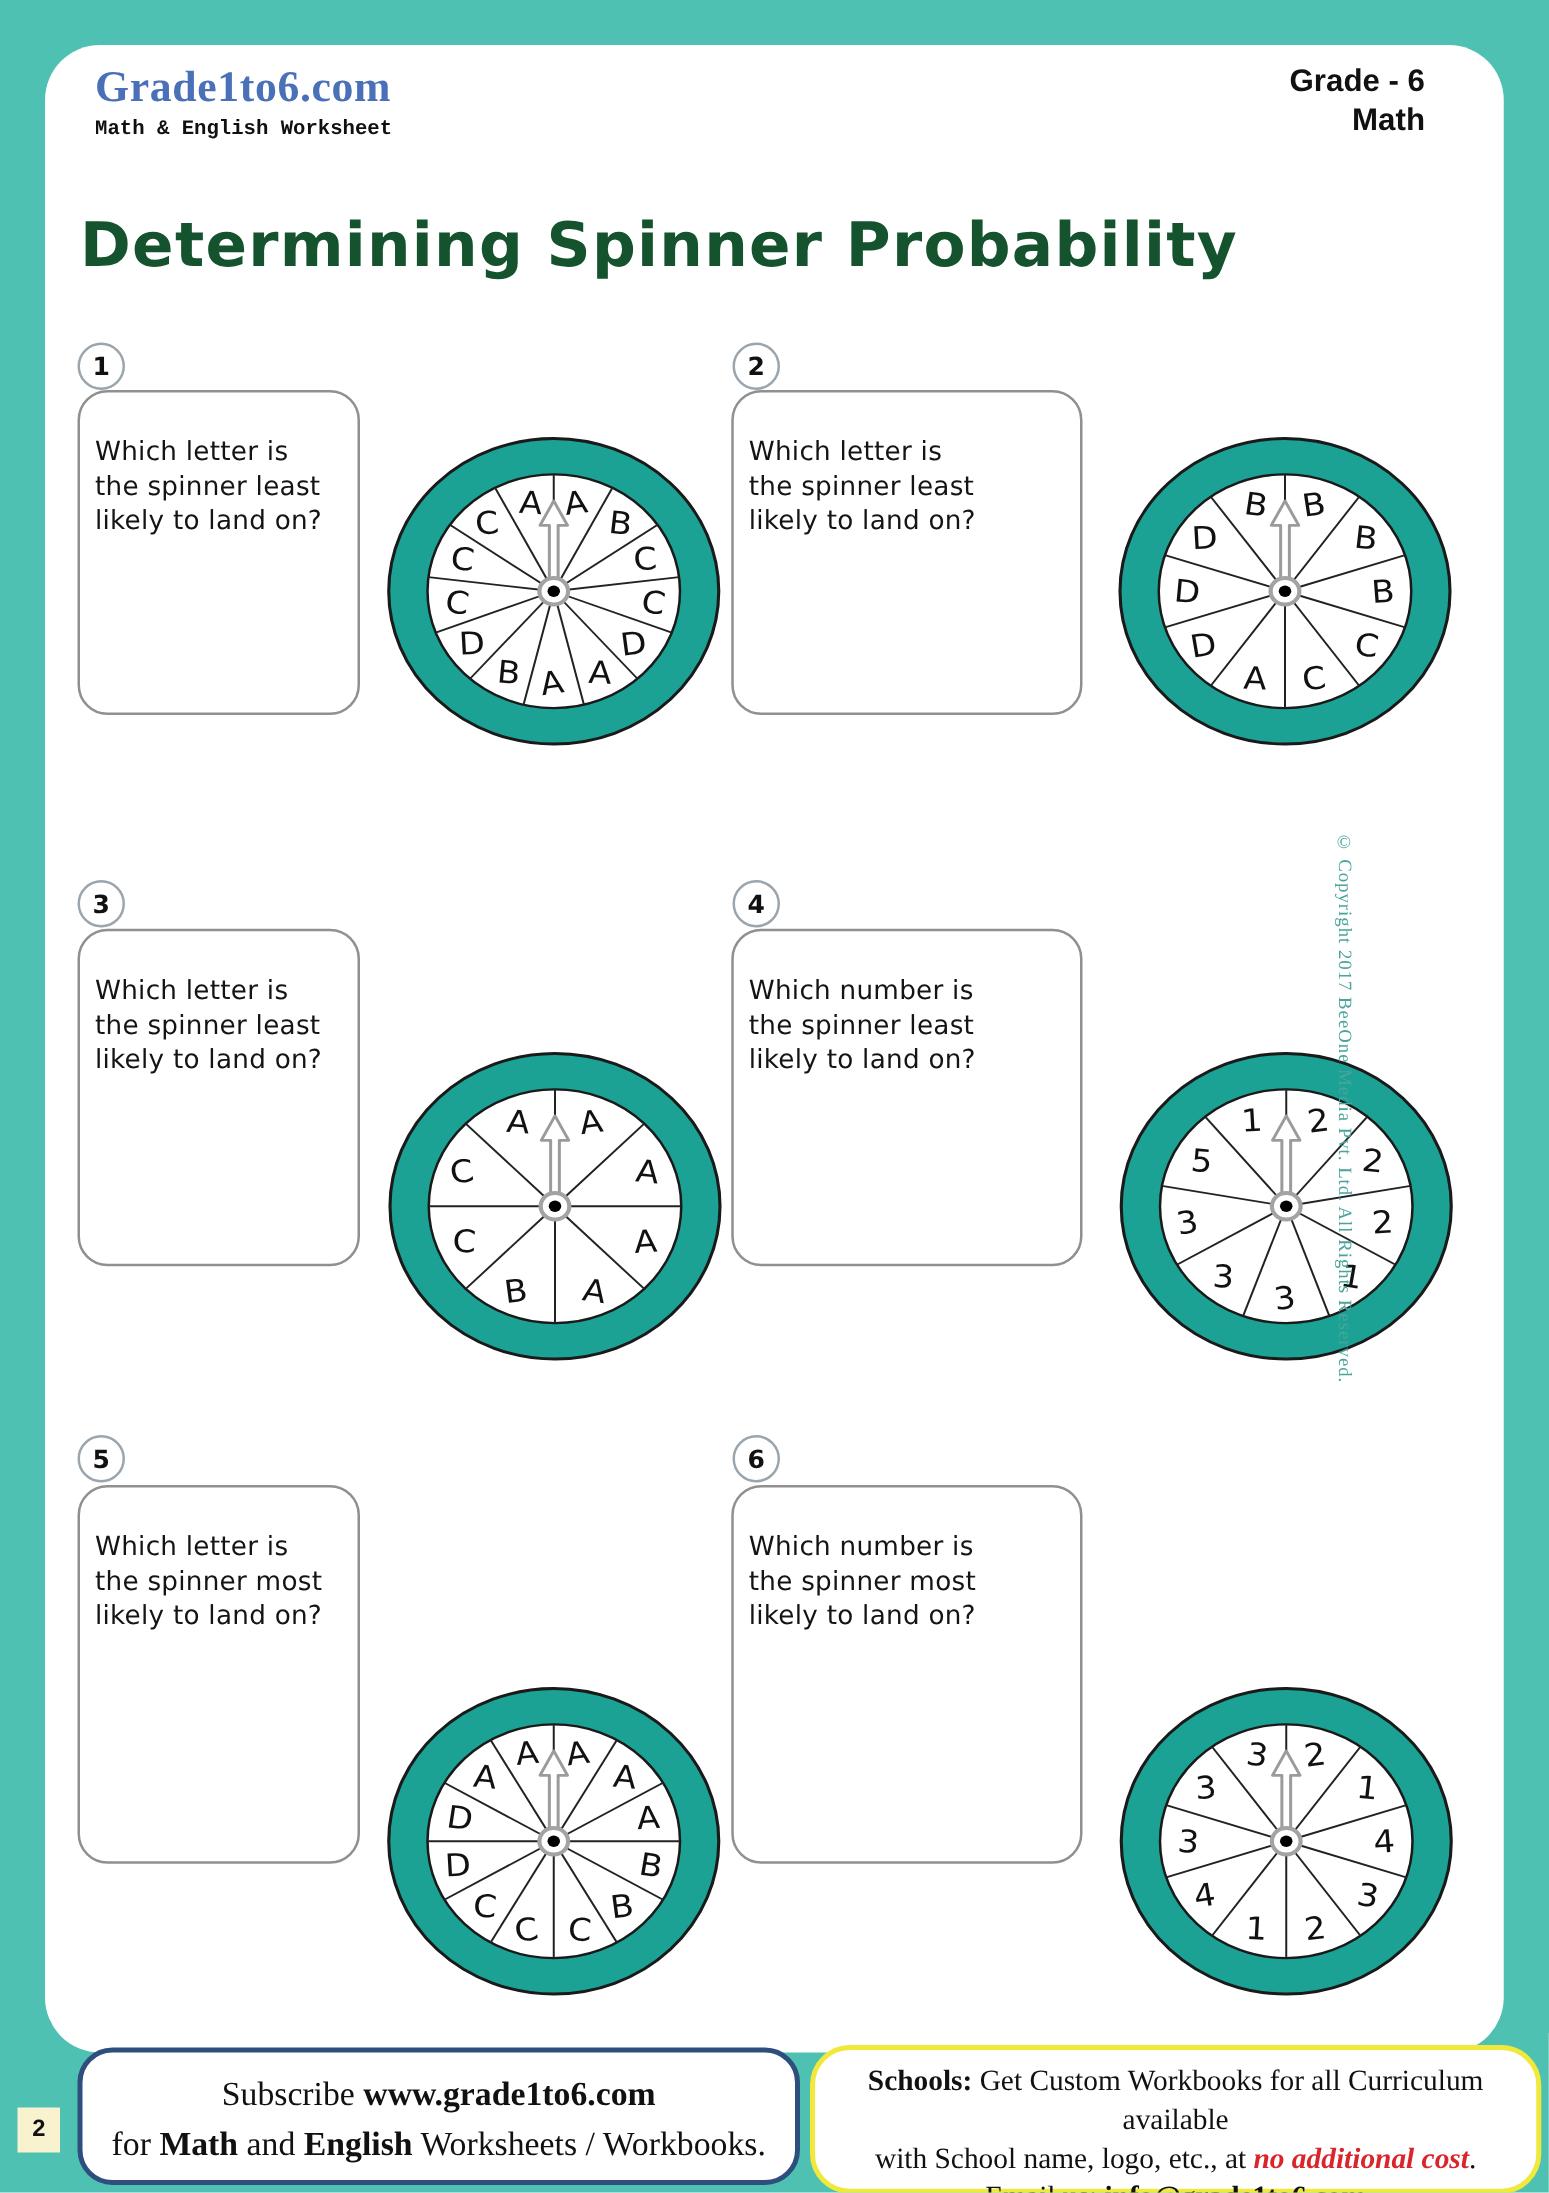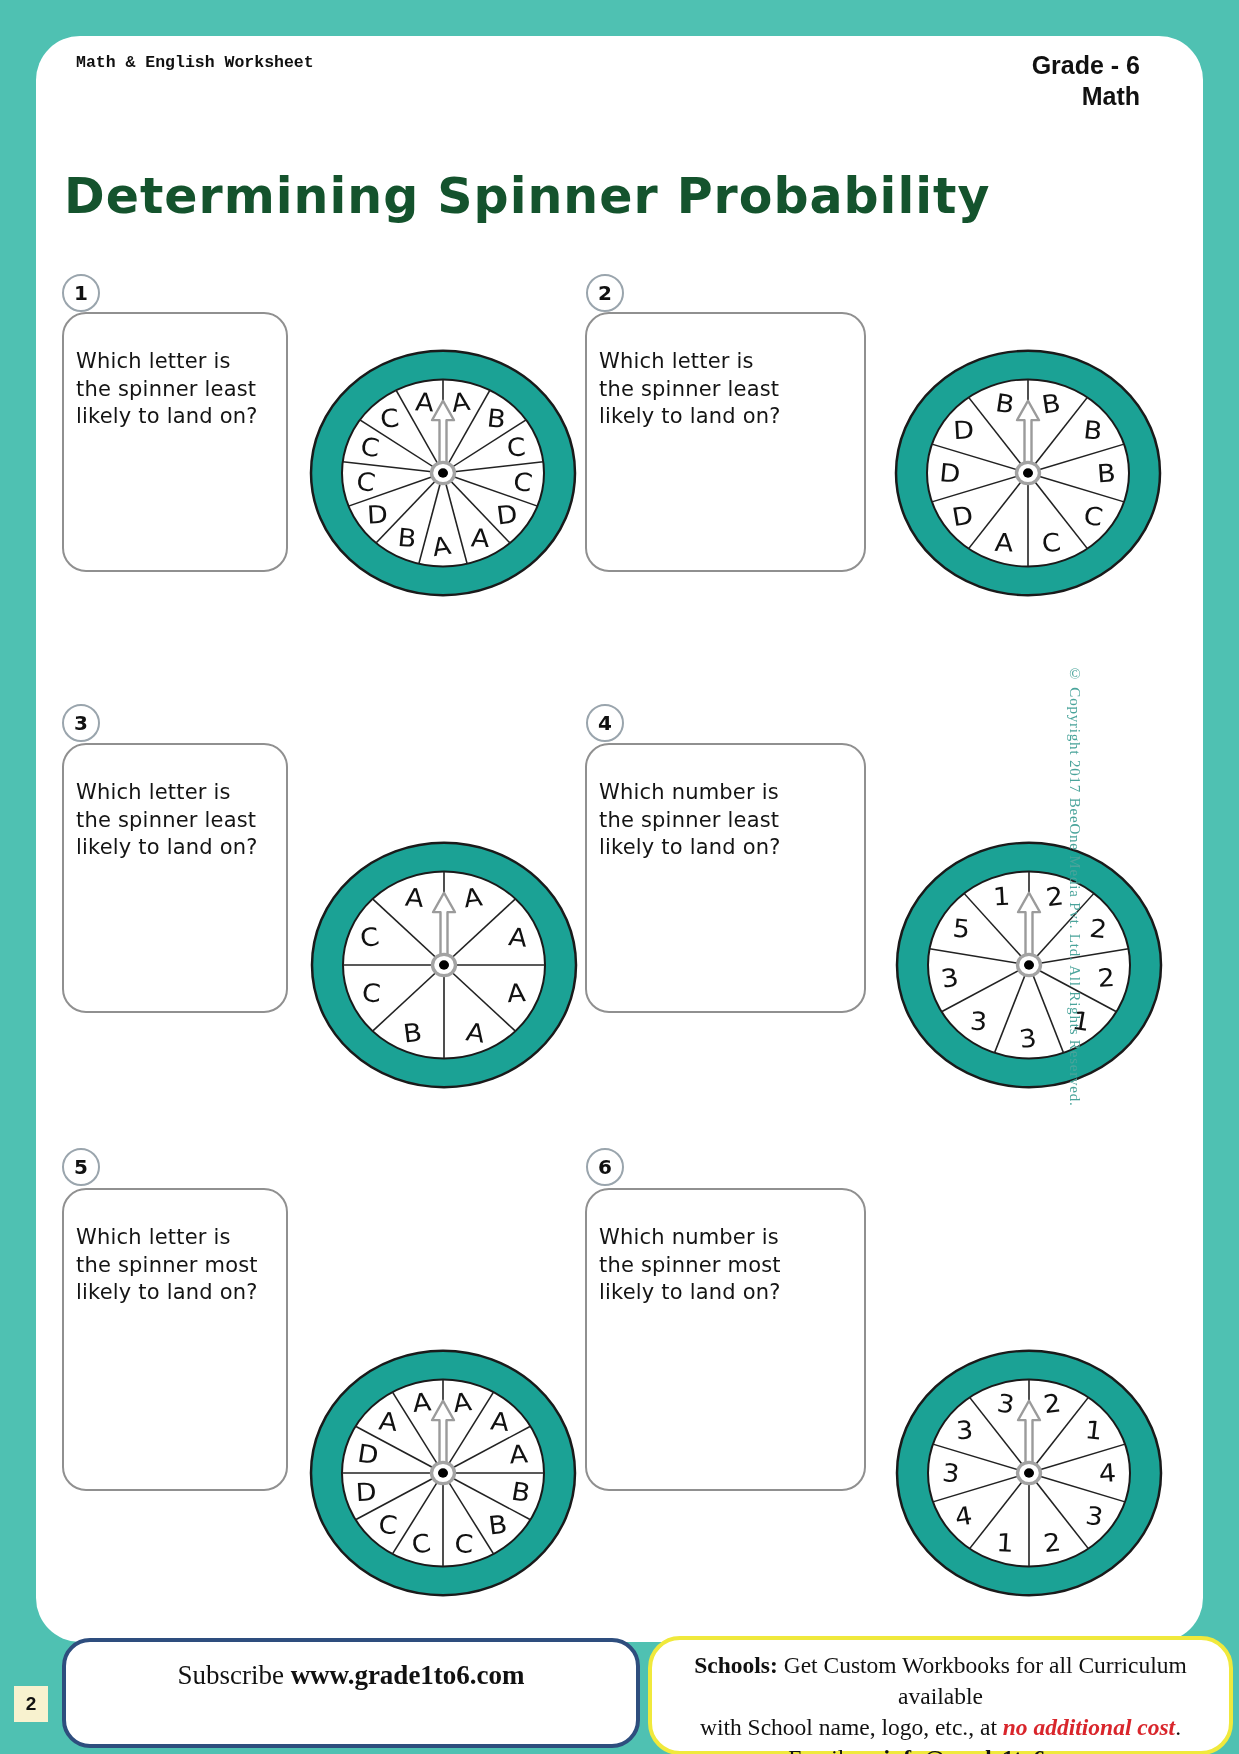--- a/index.html
+++ b/index.html
@@ -97,20 +97,21 @@
     background:#f8f2cf; display:flex; align-items:center; justify-content:center;
     font-weight:bold; font-size:19px; color:#111;
   }
 </style>
 </head>
 <body>
 
 <div class="card"></div>
 
 <div class="logo">
+  <div class="logo-title">Grade1to6.com</div>
   <div class="logo-sub">Math &amp; English Worksheet</div>
 </div>
 
 <div class="grade-block">
   <div>Grade - 6</div>
   <div>Math</div>
 </div>
 
 <h1 class="page-title">Determining Spinner Probability</h1>
 
@@ -346,20 +347,27 @@
     </svg>
   </div>
 
 <div class="copyright">© Copyright 2017 BeeOne Media Pvt. Ltd. All Rights Reserved.</div>
 
 <div class="foot-subscribe">
   <div>
     <span>Subscribe</span>
     <b>www.grade1to6.com</b>
   </div>
+  <div>
+    <span>for</span>
+    <b>Math</b>
+    <span>and</span>
+    <b>English</b>
+    <span>Worksheets / Workbooks.</span>
+  </div>
 </div>
 
 <div class="foot-schools">
   <div>
     <b>Schools:</b>
     <span>Get Custom Workbooks for all Curriculum available</span>
   </div>
   <div>
     <span>with School name, logo, etc., at</span>
     <span class="red-italic">no additional cost</span><span>.</span>

